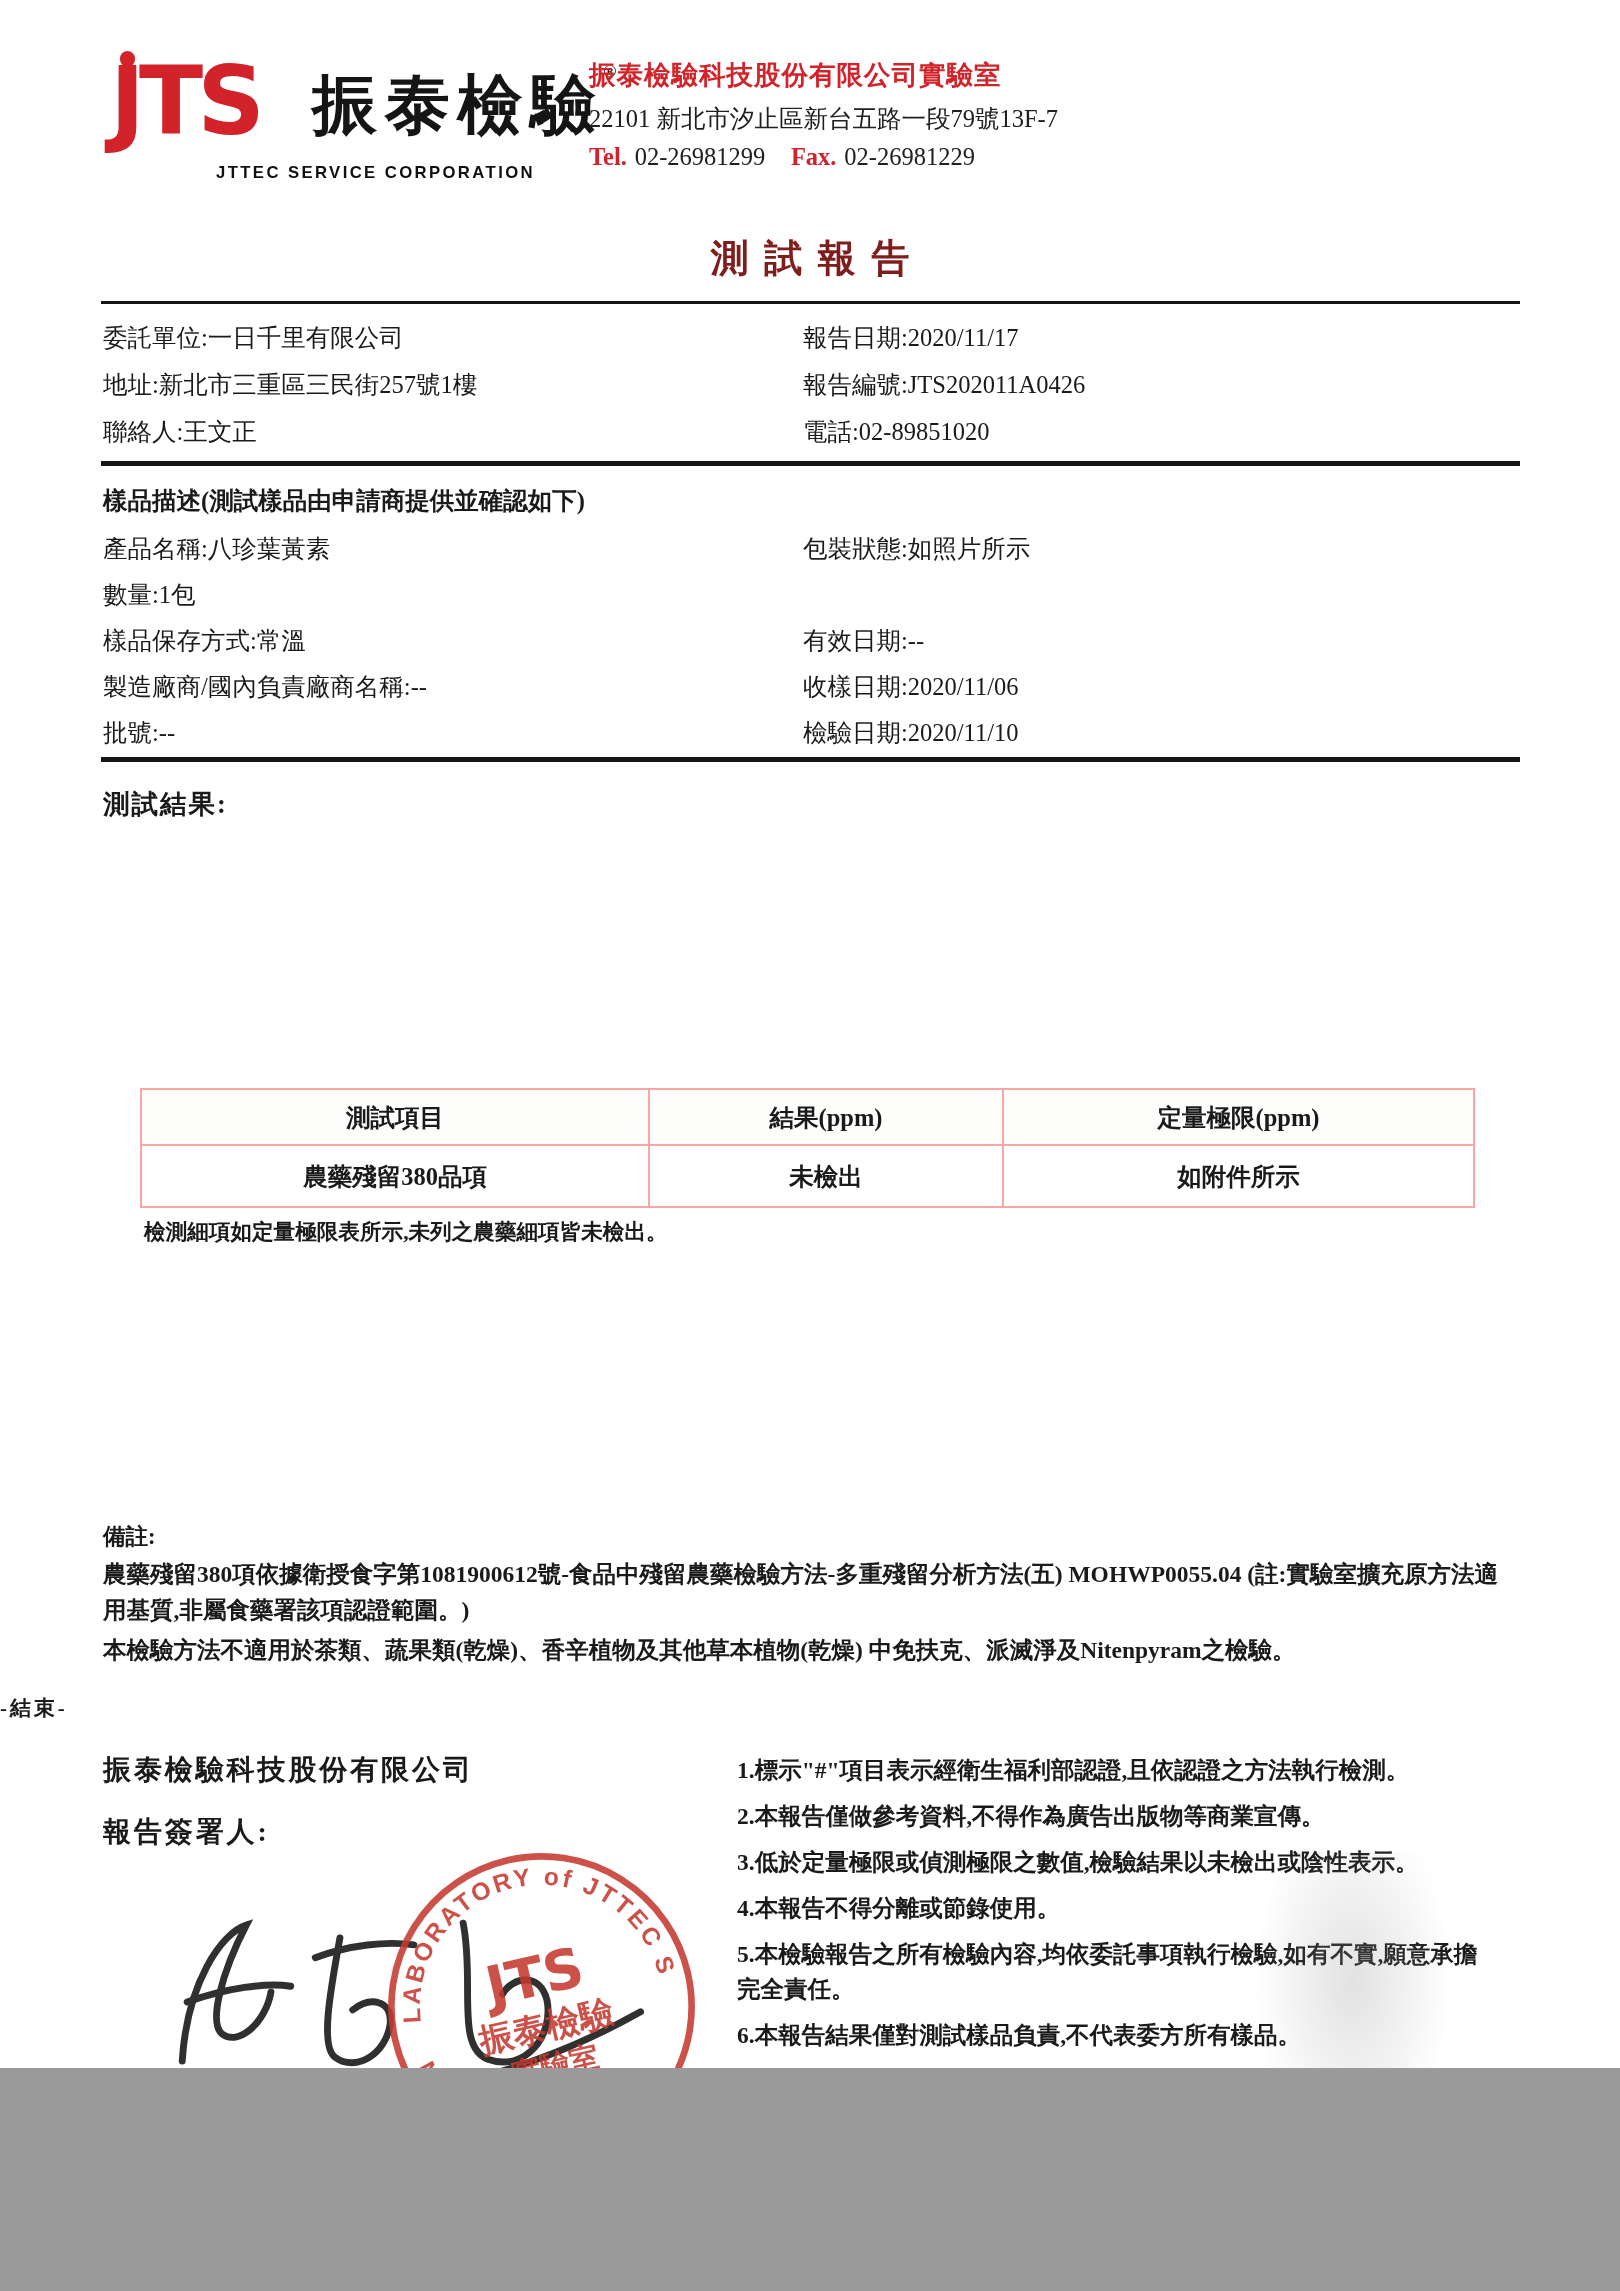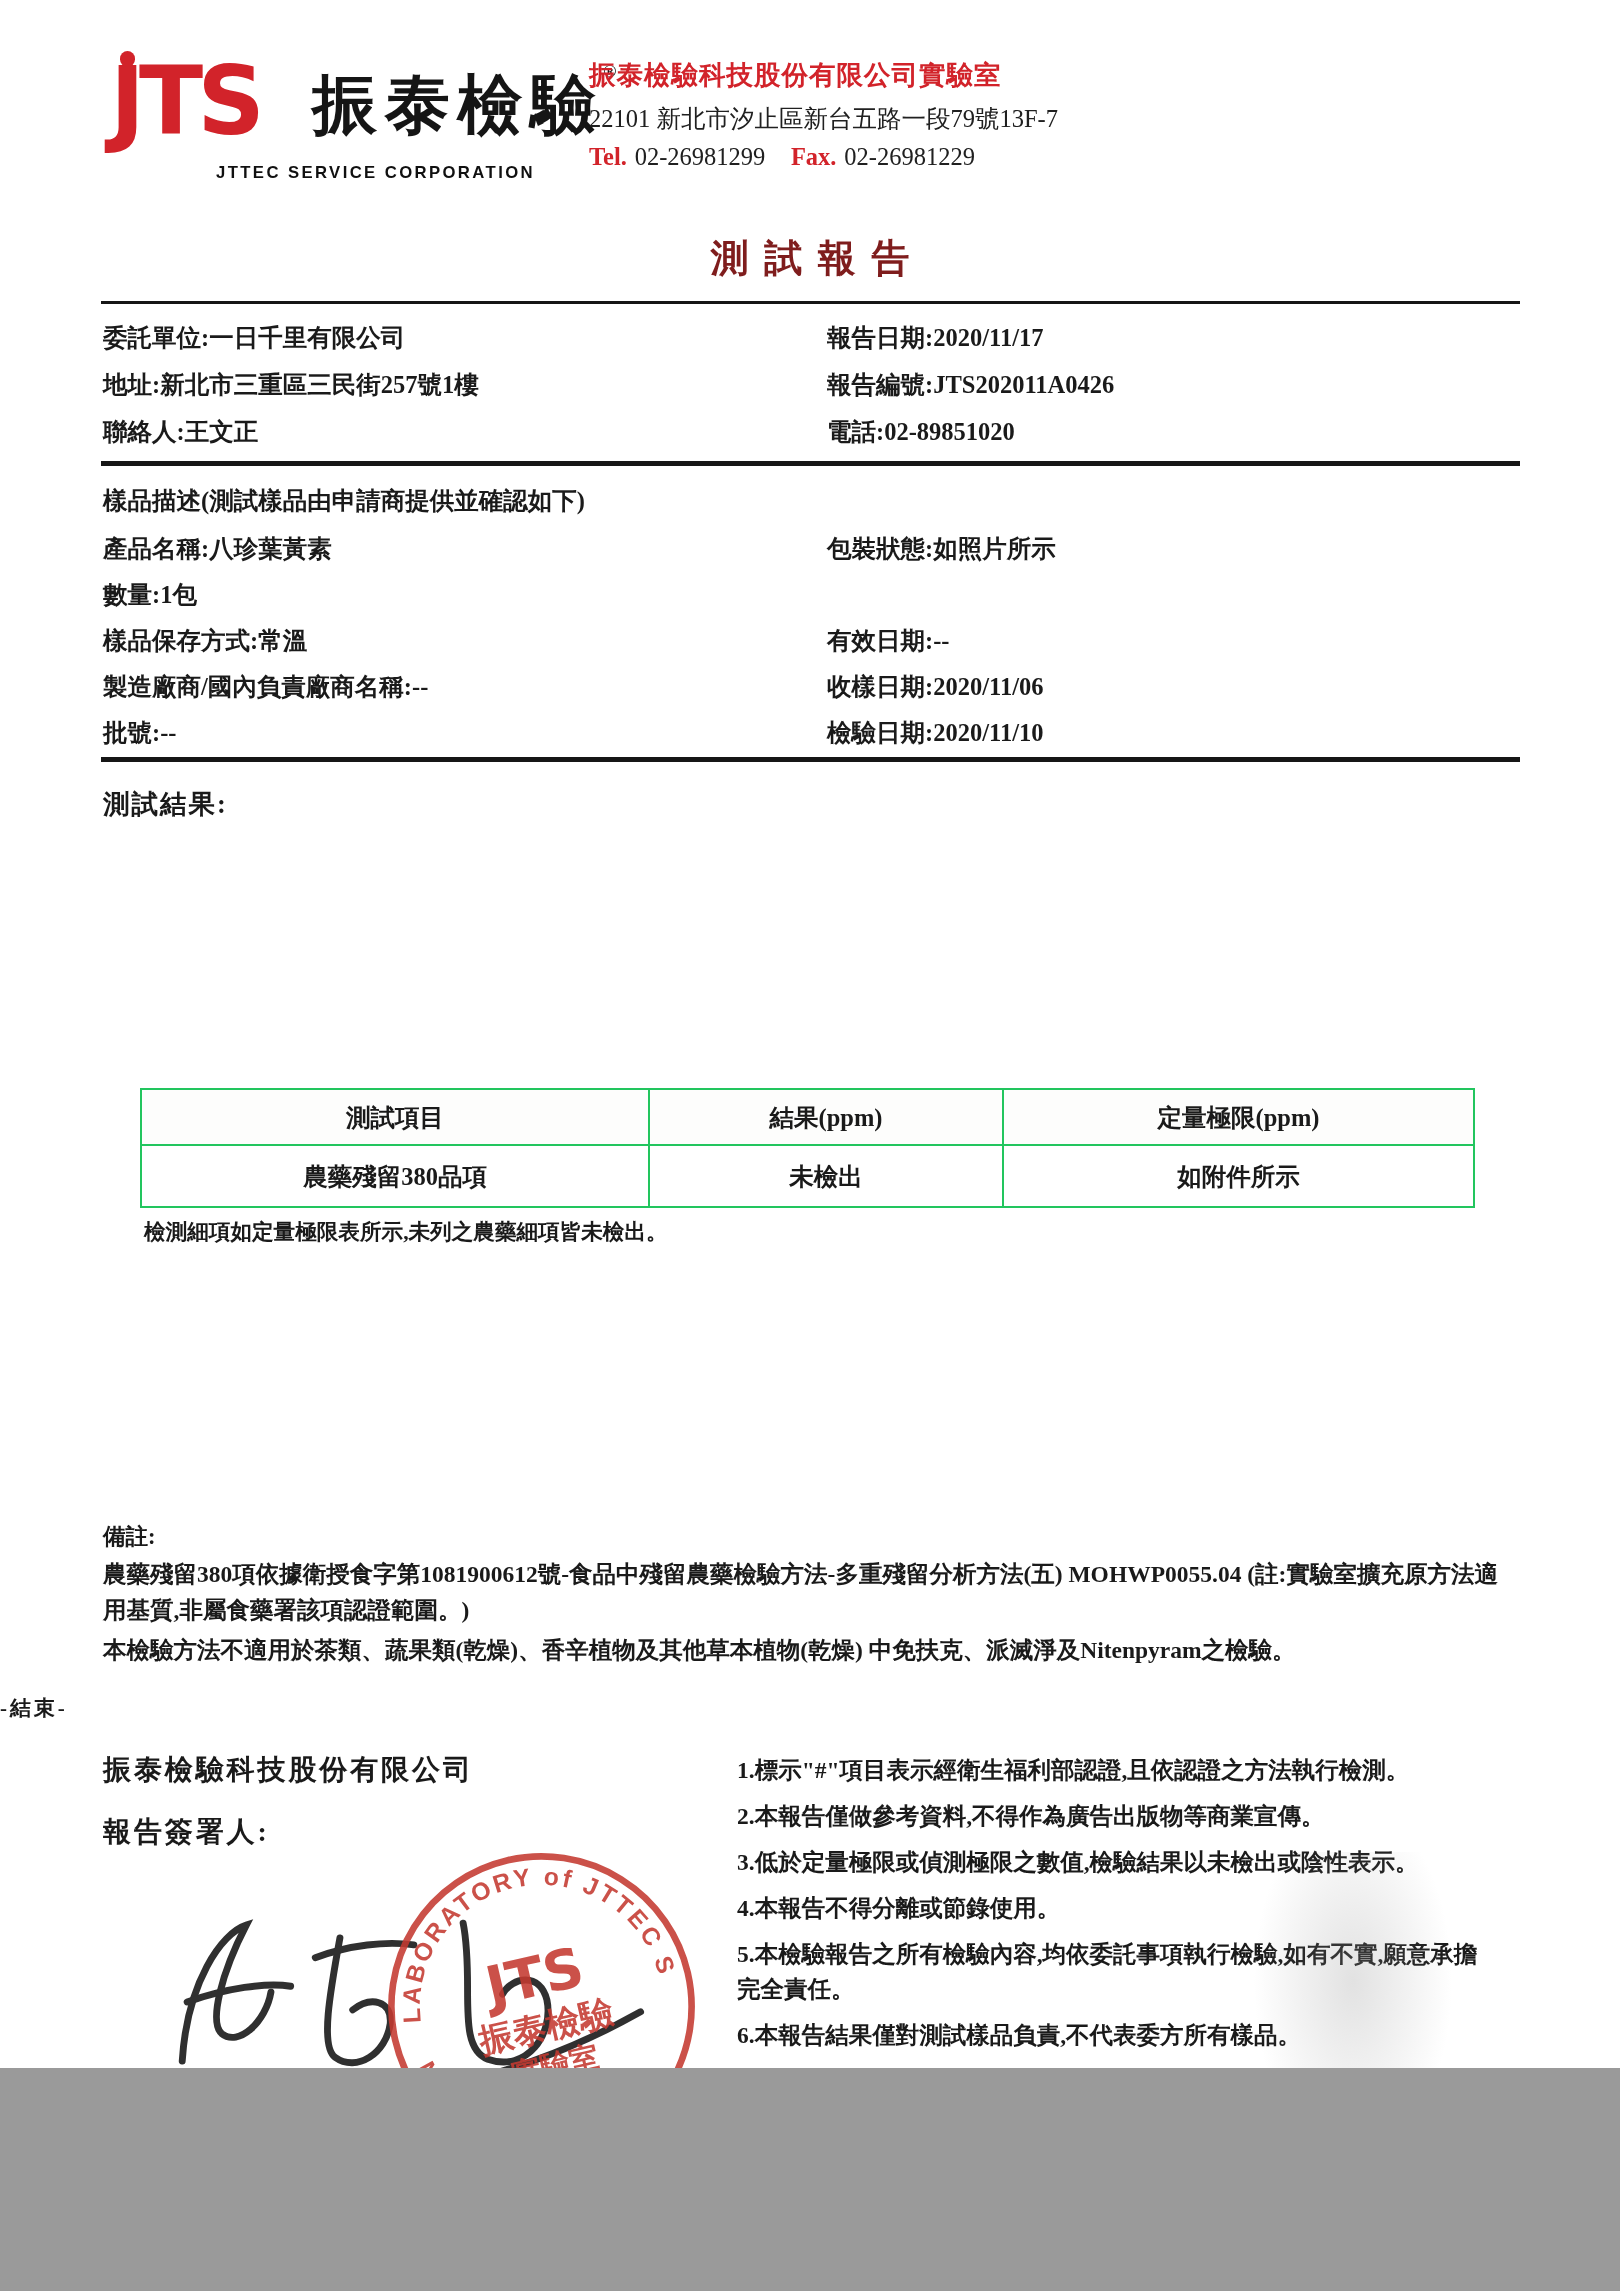--- a/index.html
+++ b/index.html
@@ -35,29 +35,29 @@
     font-size:38px; font-weight:700; letter-spacing:15.7px; text-indent:15.7px; color:#7f1d1d; }
   .rule{ position:absolute; left:101px; width:1419px; background:#161616; }
   .rule-a{ top:301px; height:2.9px; }
   .rule-b{ top:461px; height:4.9px; }
   .rule-c{ top:757px; height:4.9px; }
   
   .client{ position:absolute; left:103px; top:314px; width:1417px; }
   .sample{ position:absolute; left:103px; top:476px; width:1417px; }
   .sec-heading{ font-size:24.5px; font-weight:600; height:49px; display:flex; align-items:center; }
   .info-row{ display:grid; grid-template-columns:700px 1fr; align-items:center;
-    height:47px; font-size:24.5px; font-weight:700;gap:24px; }
+    height:47px; font-size:24.5px; font-weight:400; }
   .sample .info-row{ height:46px; }
   .results-heading{ position:absolute; left:103px; top:786px; font-size:26.5px; font-weight:700;
     letter-spacing:2px; }
   
   .results-table{ position:absolute; left:140px; top:1088px; width:1333px;
     border-collapse:collapse; table-layout:fixed; }
   .results-table th,.results-table td{
-    border:2px solid #22c55e; text-align:center; vertical-align:middle; }
+    border:2px solid #fca5a5; text-align:center; vertical-align:middle; }
   .results-table th{ height:56px; font-size:24.5px; font-weight:700; background:#fdfdfc; }
   .results-table td{ height:62px; font-size:24.5px; font-weight:600; }
   .table-footnote{ position:absolute; left:144px; top:1217px; font-size:21.6px; font-weight:600; }
   
   .remarks{ position:absolute; left:103px; top:1521px; width:1417px; }
   .remarks-heading{ font-size:22.5px; font-weight:700; margin-bottom:3.9px; }
   .remark-item{ font-size:23.5px; font-weight:600; line-height:1.55; margin-top:2.9px; }
   
   .end-mark{ position:absolute; left:0; right:0; top:1694px; 
     font-size:21px; font-weight:700; letter-spacing:2.9px; }

